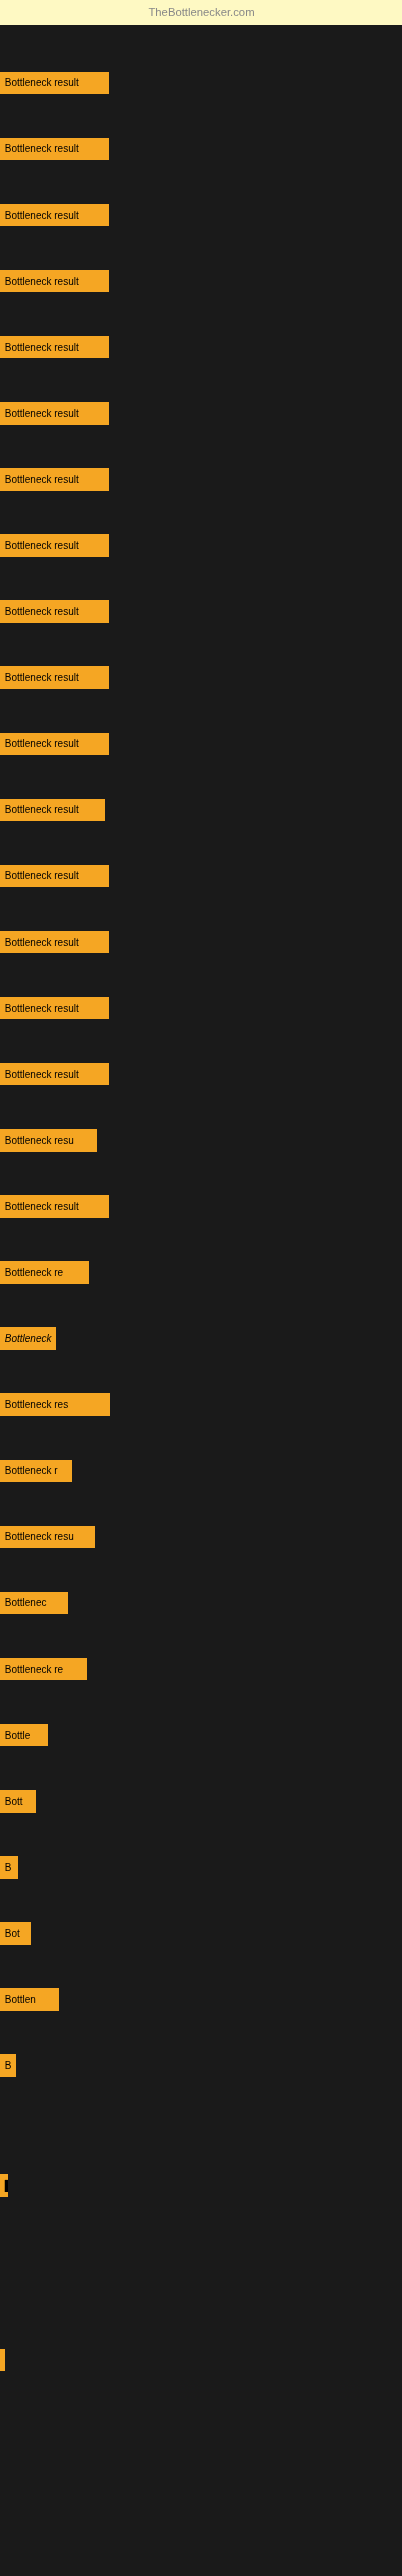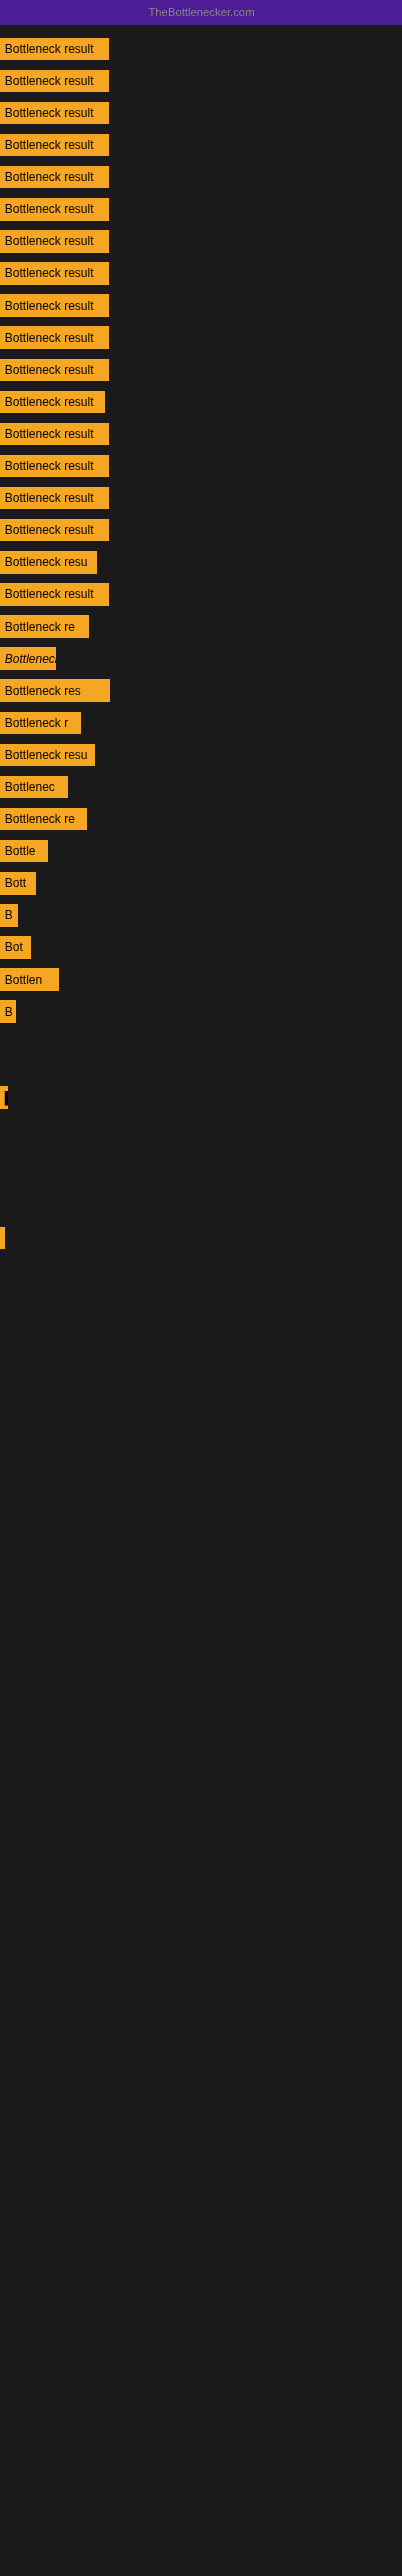--- a/index.html
+++ b/index.html
@@ -14,45 +14,46 @@
       background-color: #1a1a1a;
       font-family: Arial, sans-serif;
       position: relative;
     }
 
     .site-title {
       text-align: center;
       color: #888;
       font-size: 11.3px;
       padding: 6.4px 0;
-      background-color: #4c1d95;
+      background-color: #fef9c3;
     }
 
     .bars-container {
       padding: 8px 0;
     }
 
     .bar-row {
       display: flex;
       align-items: center;
       margin-bottom: 0;
       padding: 4.8px 0;
     }
 
     .bar {
       height: 22.5px;
       background-color: #f5a623;
       display: flex;
       align-items: center;
       padding-left: 4.8px;
-      font-size: 12px;
+      font-size: 10px;
       color: #000;
       font-weight: normal;
       white-space: nowrap;
       overflow: hidden;
+      margin-top: 34px;
     }
   </style>
 </head>
 <body>
 
 <div class="site-title">
   <span>TheBottlenecker.com</span>
 </div>
 
 <div class="bars-container" id="bars-container">
@@ -113,21 +114,21 @@
     <div class="bar-row">
       <div class="bar" style="width: 89px;">Bottleneck re</div>
     </div>
     <div class="bar-row">
       <div class="bar" style="width: 56px; font-style: italic;">Bottleneck</div>
     </div>
     <div class="bar-row">
       <div class="bar" style="width: 110px;">Bottleneck res</div>
     </div>
     <div class="bar-row">
-      <div class="bar" style="width: 81px;">Bottleneck r</div>
+      <div class="bar" style="width: 72px;">Bottleneck r</div>
     </div>
     <div class="bar-row">
       <div class="bar" style="width: 95px;">Bottleneck resu</div>
     </div>
     <div class="bar-row">
       <div class="bar" style="width: 68px;">Bottlenec</div>
     </div>
     <div class="bar-row">
       <div class="bar" style="width: 87px;">Bottleneck re</div>
     </div>

